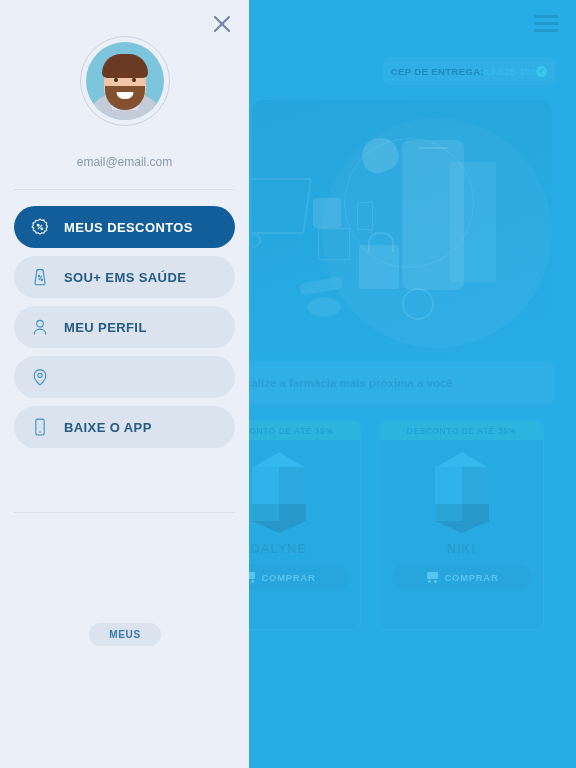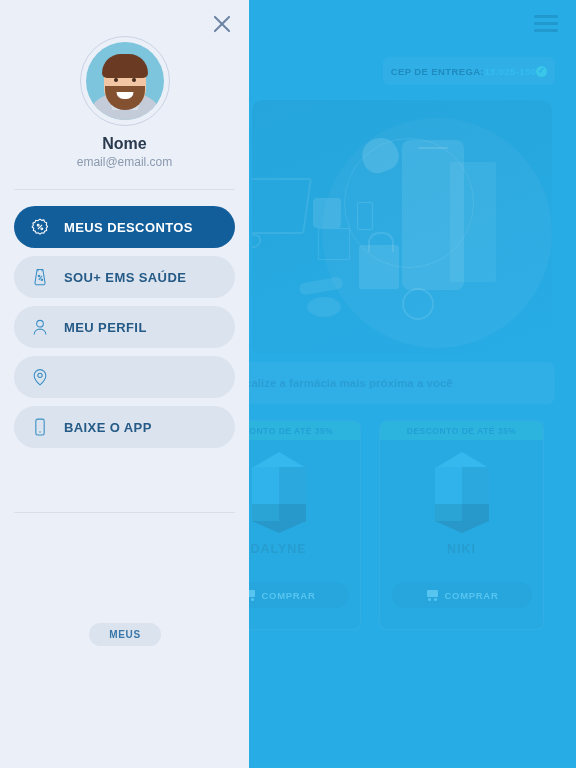--- a/index.html
+++ b/index.html
@@ -304,21 +304,21 @@
     border-top: 12px solid #1b93c6;
   }
   .pcard-name {
     margin-top: 12px;
     font-size: 12.5px;
     font-weight: bold;
     letter-spacing: 1px;
     color: #1b97cd;
   }
   .pcard-btn {
-    margin-top: 26px;
+    margin-top: 8px;
     width: 140px;
     height: 26px;
     border-radius: 14px;
     background: #1aa1db;
     display: flex;
     align-items: center;
     justify-content: center;
     gap: 7px;
     cursor: pointer;
   }
@@ -661,21 +661,20 @@
         <div class="neck"></div>
         <div class="head"></div>
         <div class="beard"></div>
         <div class="hair"></div>
         <div class="eye-l"></div>
         <div class="eye-r"></div>
         <div class="mouth"></div>
       </div>
     </div>
 
-    <div id="user-name">Nome</div>
     <div id="user-email">email@email.com</div>
 
     <div class="divider" id="divider-top"></div>
 
     <div id="menu">
 
       <div class="menu-item active">
         <span class="menu-icon">
           <svg width="20" height="20" viewBox="0 0 24 24" fill="none" stroke="#ffffff" stroke-width="1.3">
             <path d="M12 2.5l2.1 1.5 2.5-.5 1 2.4 2.4 1-.5 2.5 1.5 2.1-1.5 2.1.5 2.5-2.4 1-1 2.4-2.5-.5-2.1 1.5-2.1-1.5-2.5.5-1-2.4-2.4-1 .5-2.5L2.5 12l1.5-2.1-.5-2.5 2.4-1 1-2.4 2.5.5z"></path>

